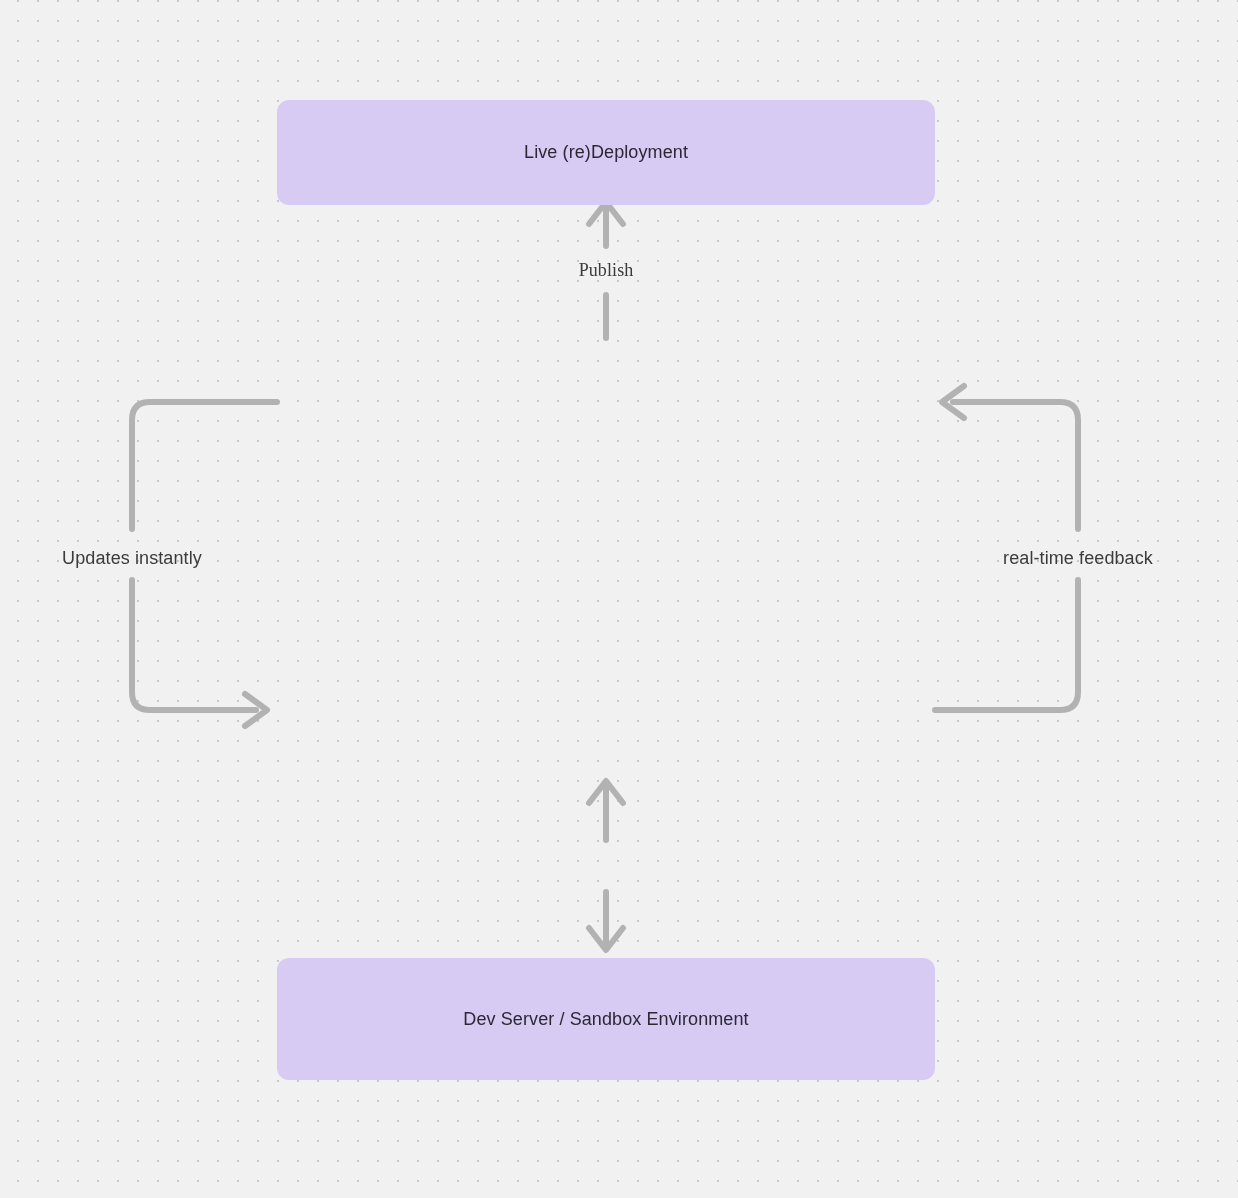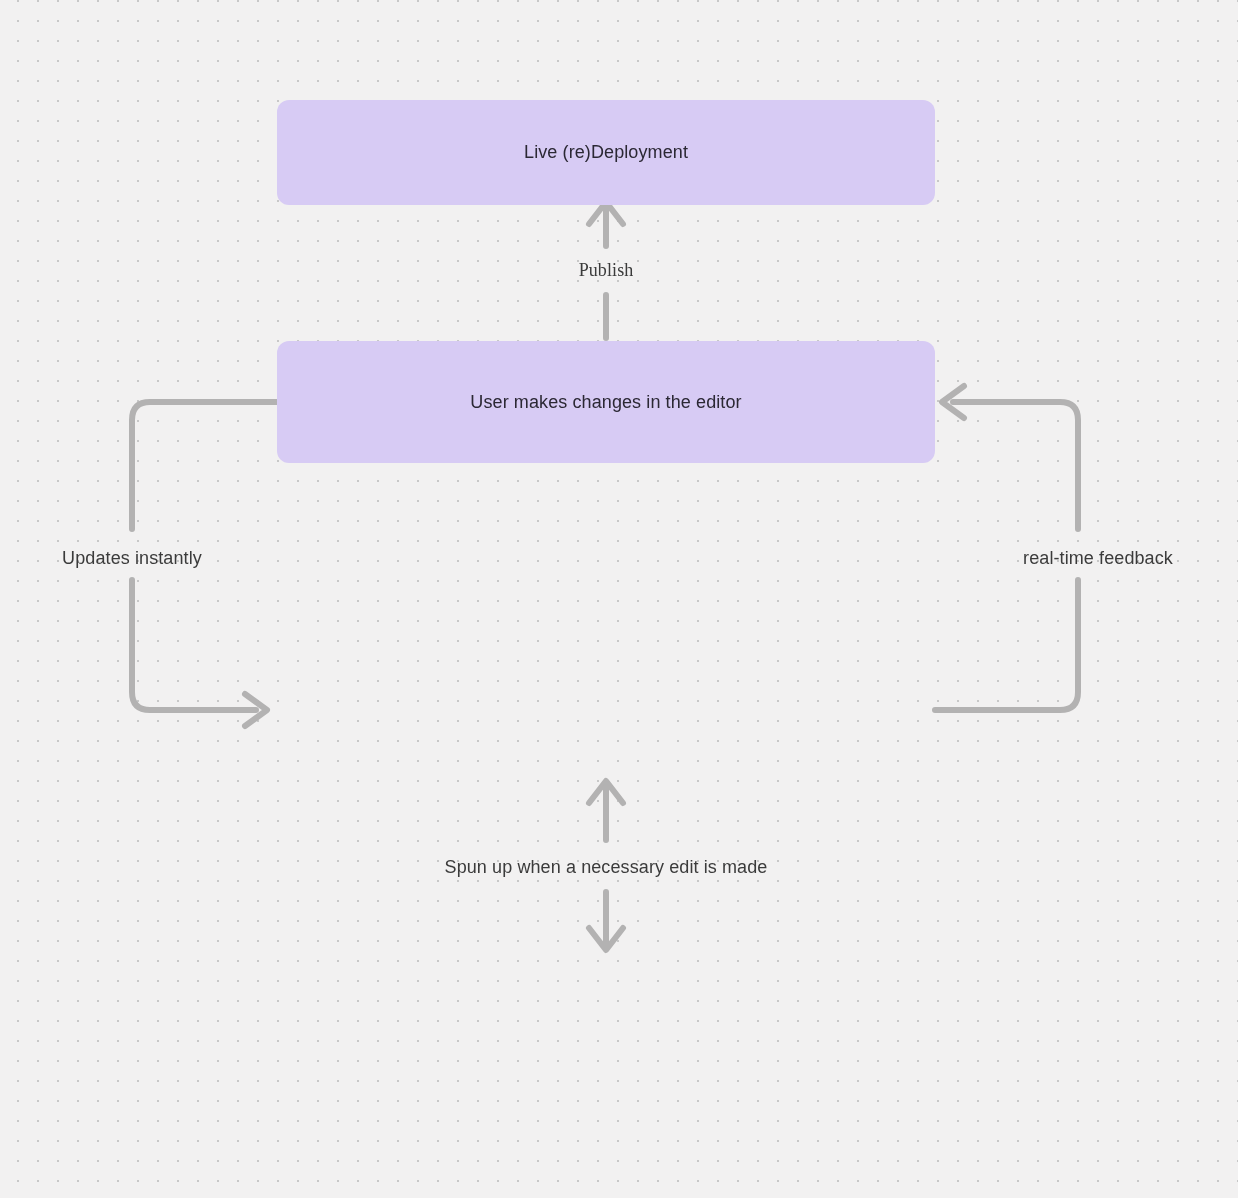--- a/index.html
+++ b/index.html
@@ -54,21 +54,21 @@
   .edge-label {
     position: absolute;
     transform: translate(-50%, -50%);
     white-space: nowrap;
     font-size: 18px;
     color: #3b3b3b;
     letter-spacing: 0.1px;
   }
   .label-publish       { left: 606px;  top: 270px; font-family: Liberation Serif, serif; }
   .label-updates       { left: 132px;  top: 558px; }
-  .label-feedback      { left: 1078px; top: 558px; margin-left: 20px; }
+  .label-feedback      { left: 1078px; top: 558px; }
   .label-spunup        { left: 606px;  top: 867px; }
 </style>
 </head>
 <body>
 
 <div class="canvas">
 
   <svg class="edges-svg" viewBox="0 0 1238 1198" xmlns="http://www.w3.org/2000/svg">
 
     <g>
@@ -94,24 +94,23 @@
       <path d="M 606 787 L 606 840"></path>
       <path d="M 606 892 L 606 944"></path>
       <path d="M 589 928 L 606 950 L 623 928"></path>
     </g>
   </svg>
 
   <div class="node node-1">
     <span>Live (re)Deployment</span>
   </div>
 
-  <div class="node node-2">
-    <span>User makes changes in the editor</span>
-  </div>
 
 
+  <div class="node node-4">
+    <span>Dev Server / Sandbox Environment</span>
+  </div>
 
   <div class="edge-label label-publish">Publish</div>
   <div class="edge-label label-updates">Updates instantly</div>
   <div class="edge-label label-feedback">real-time feedback</div>
-  <div class="edge-label label-spunup">Spun up when a necessary edit is made</div>
 
 </div>
 
 </body></html>

